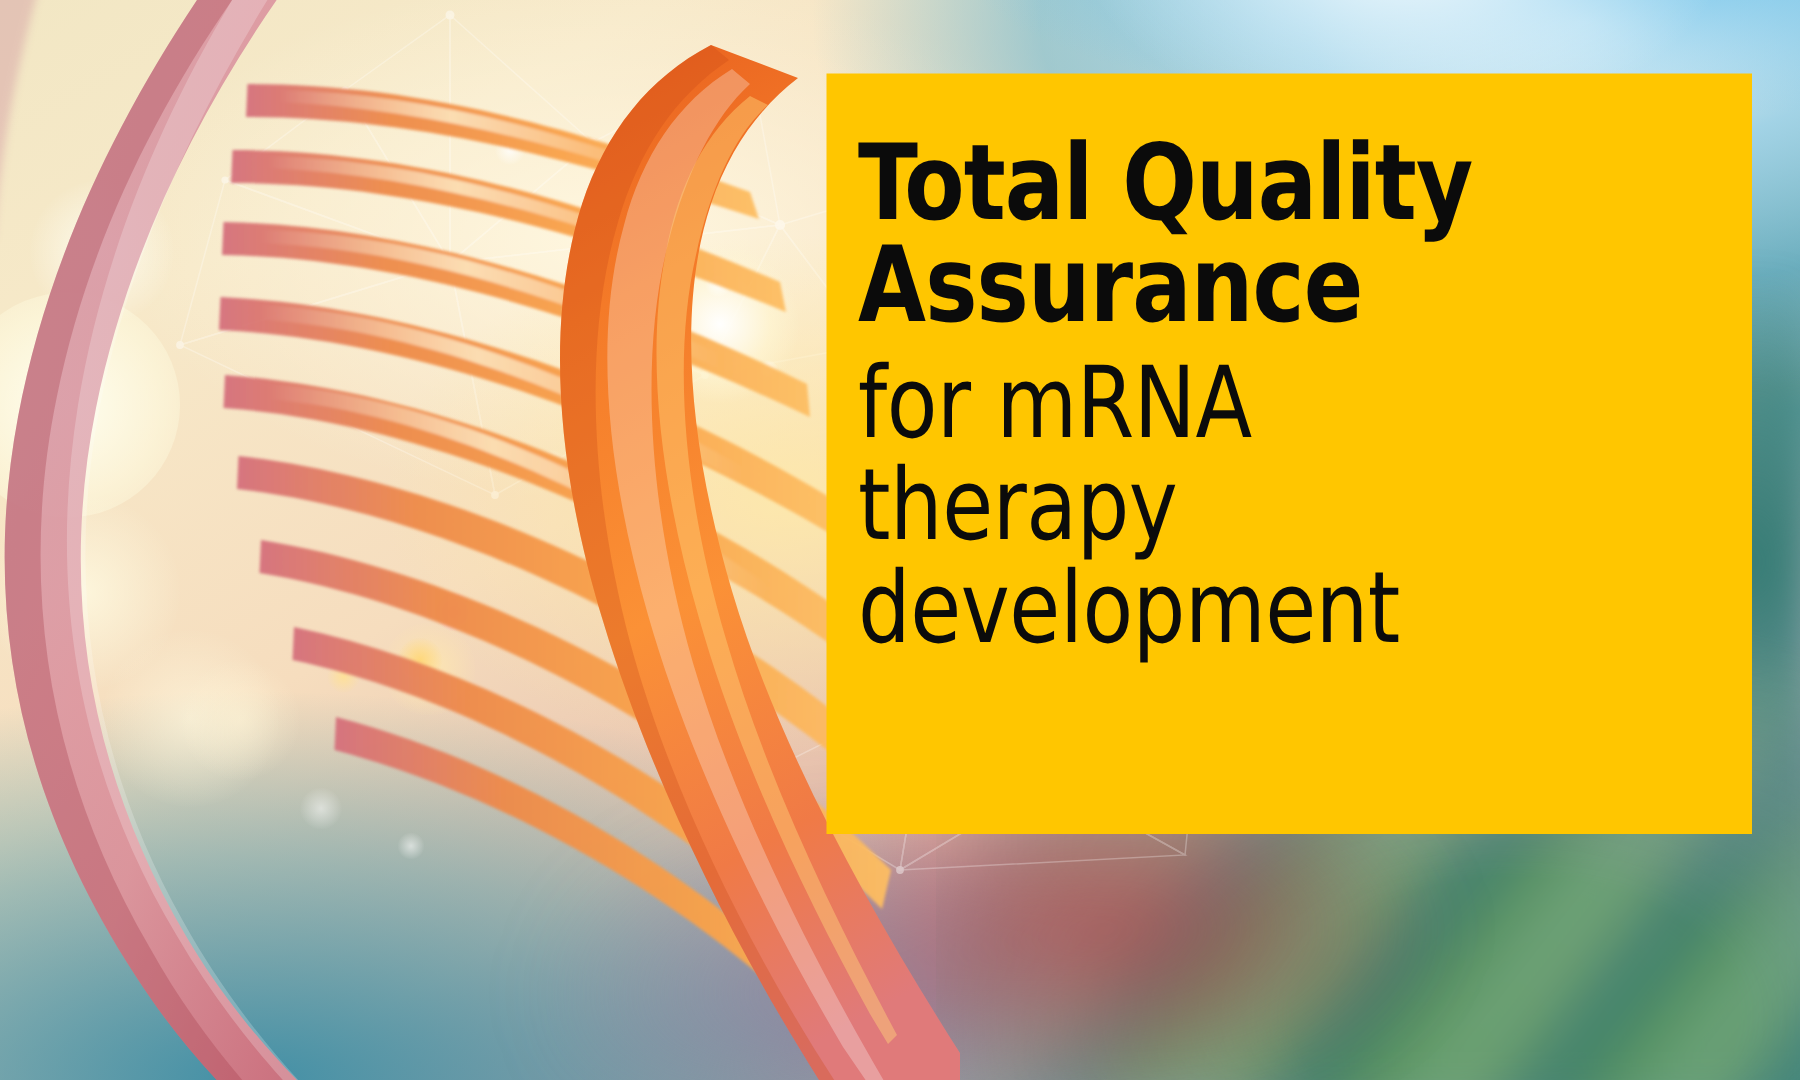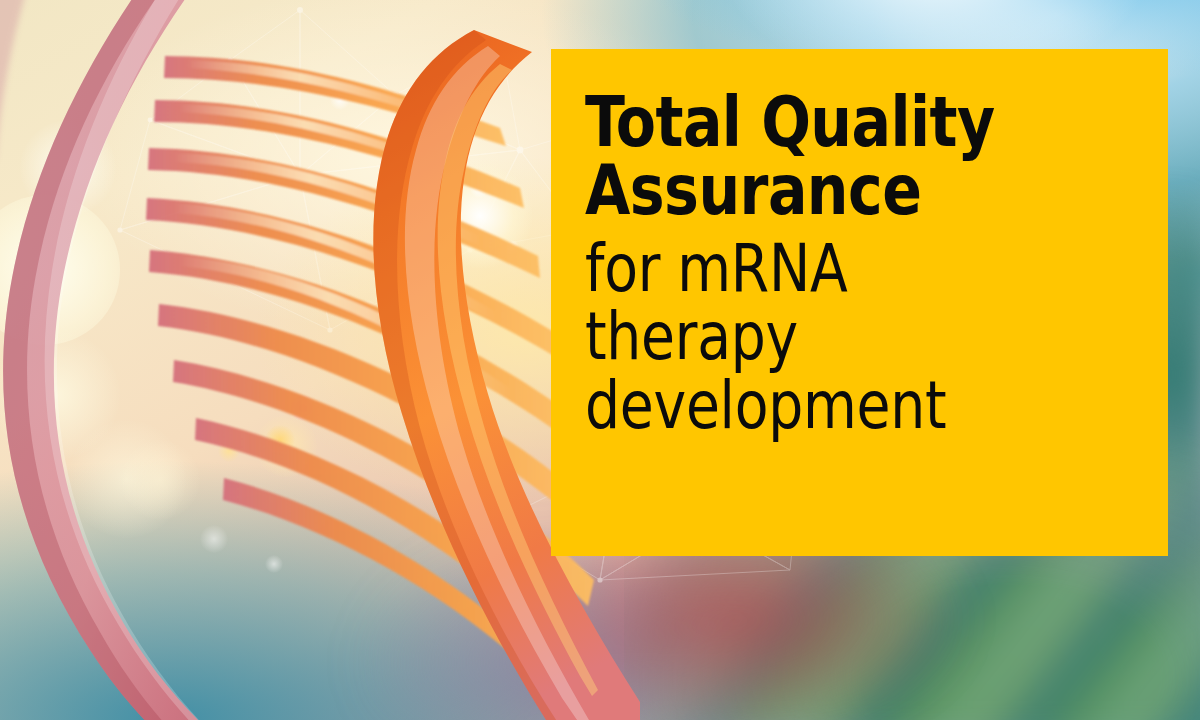--- a/index.html
+++ b/index.html
@@ -72,21 +72,21 @@
 
   
   .helix{position:absolute;left:-60px;top:-40px;width:700px;height:800px;}
   .helix svg{width:100%;height:100%;overflow:visible;}
 
   
   .panel{
     position:absolute;left:551px;top:49px;width:617px;height:507px;
     background:#FFC600;
   }
-  .panel-inner{padding:40px 34px 0 34px;}
+  .panel-inner{padding:40px 34px 0 21px;}
   .headline{
     font-family:"DejaVu Sans Condensed","Liberation Sans",sans-serif;
     font-weight:700;
     font-size:70px;
     line-height:.97;
     letter-spacing:-.6px;
     color:#0b0b0b;
     margin:0;
     font-stretch:condensed;
     transform:scaleX(.93);

